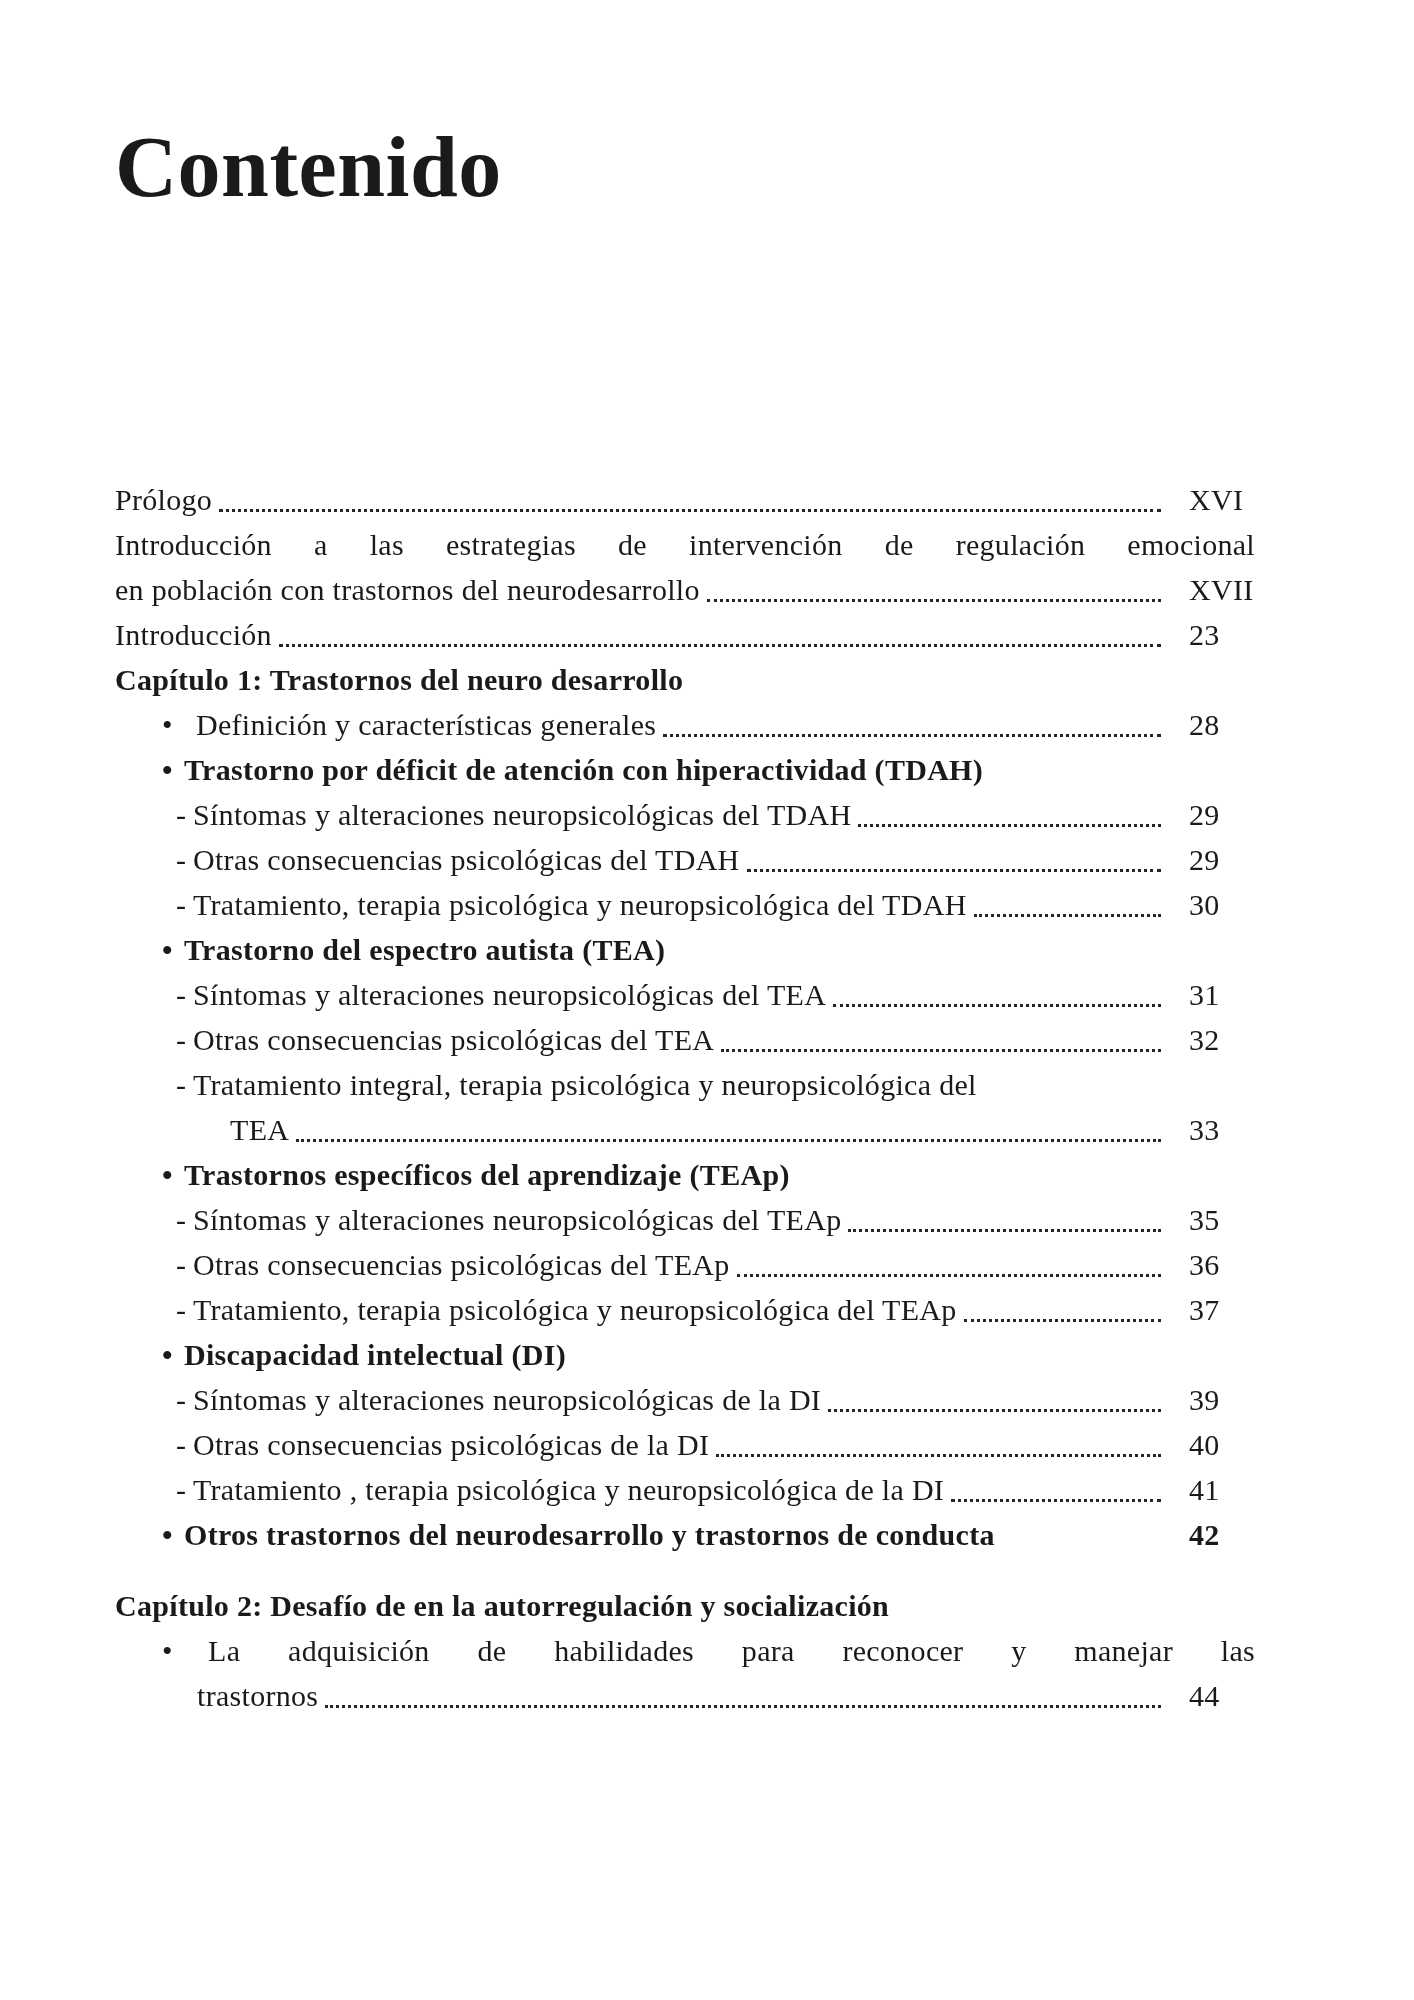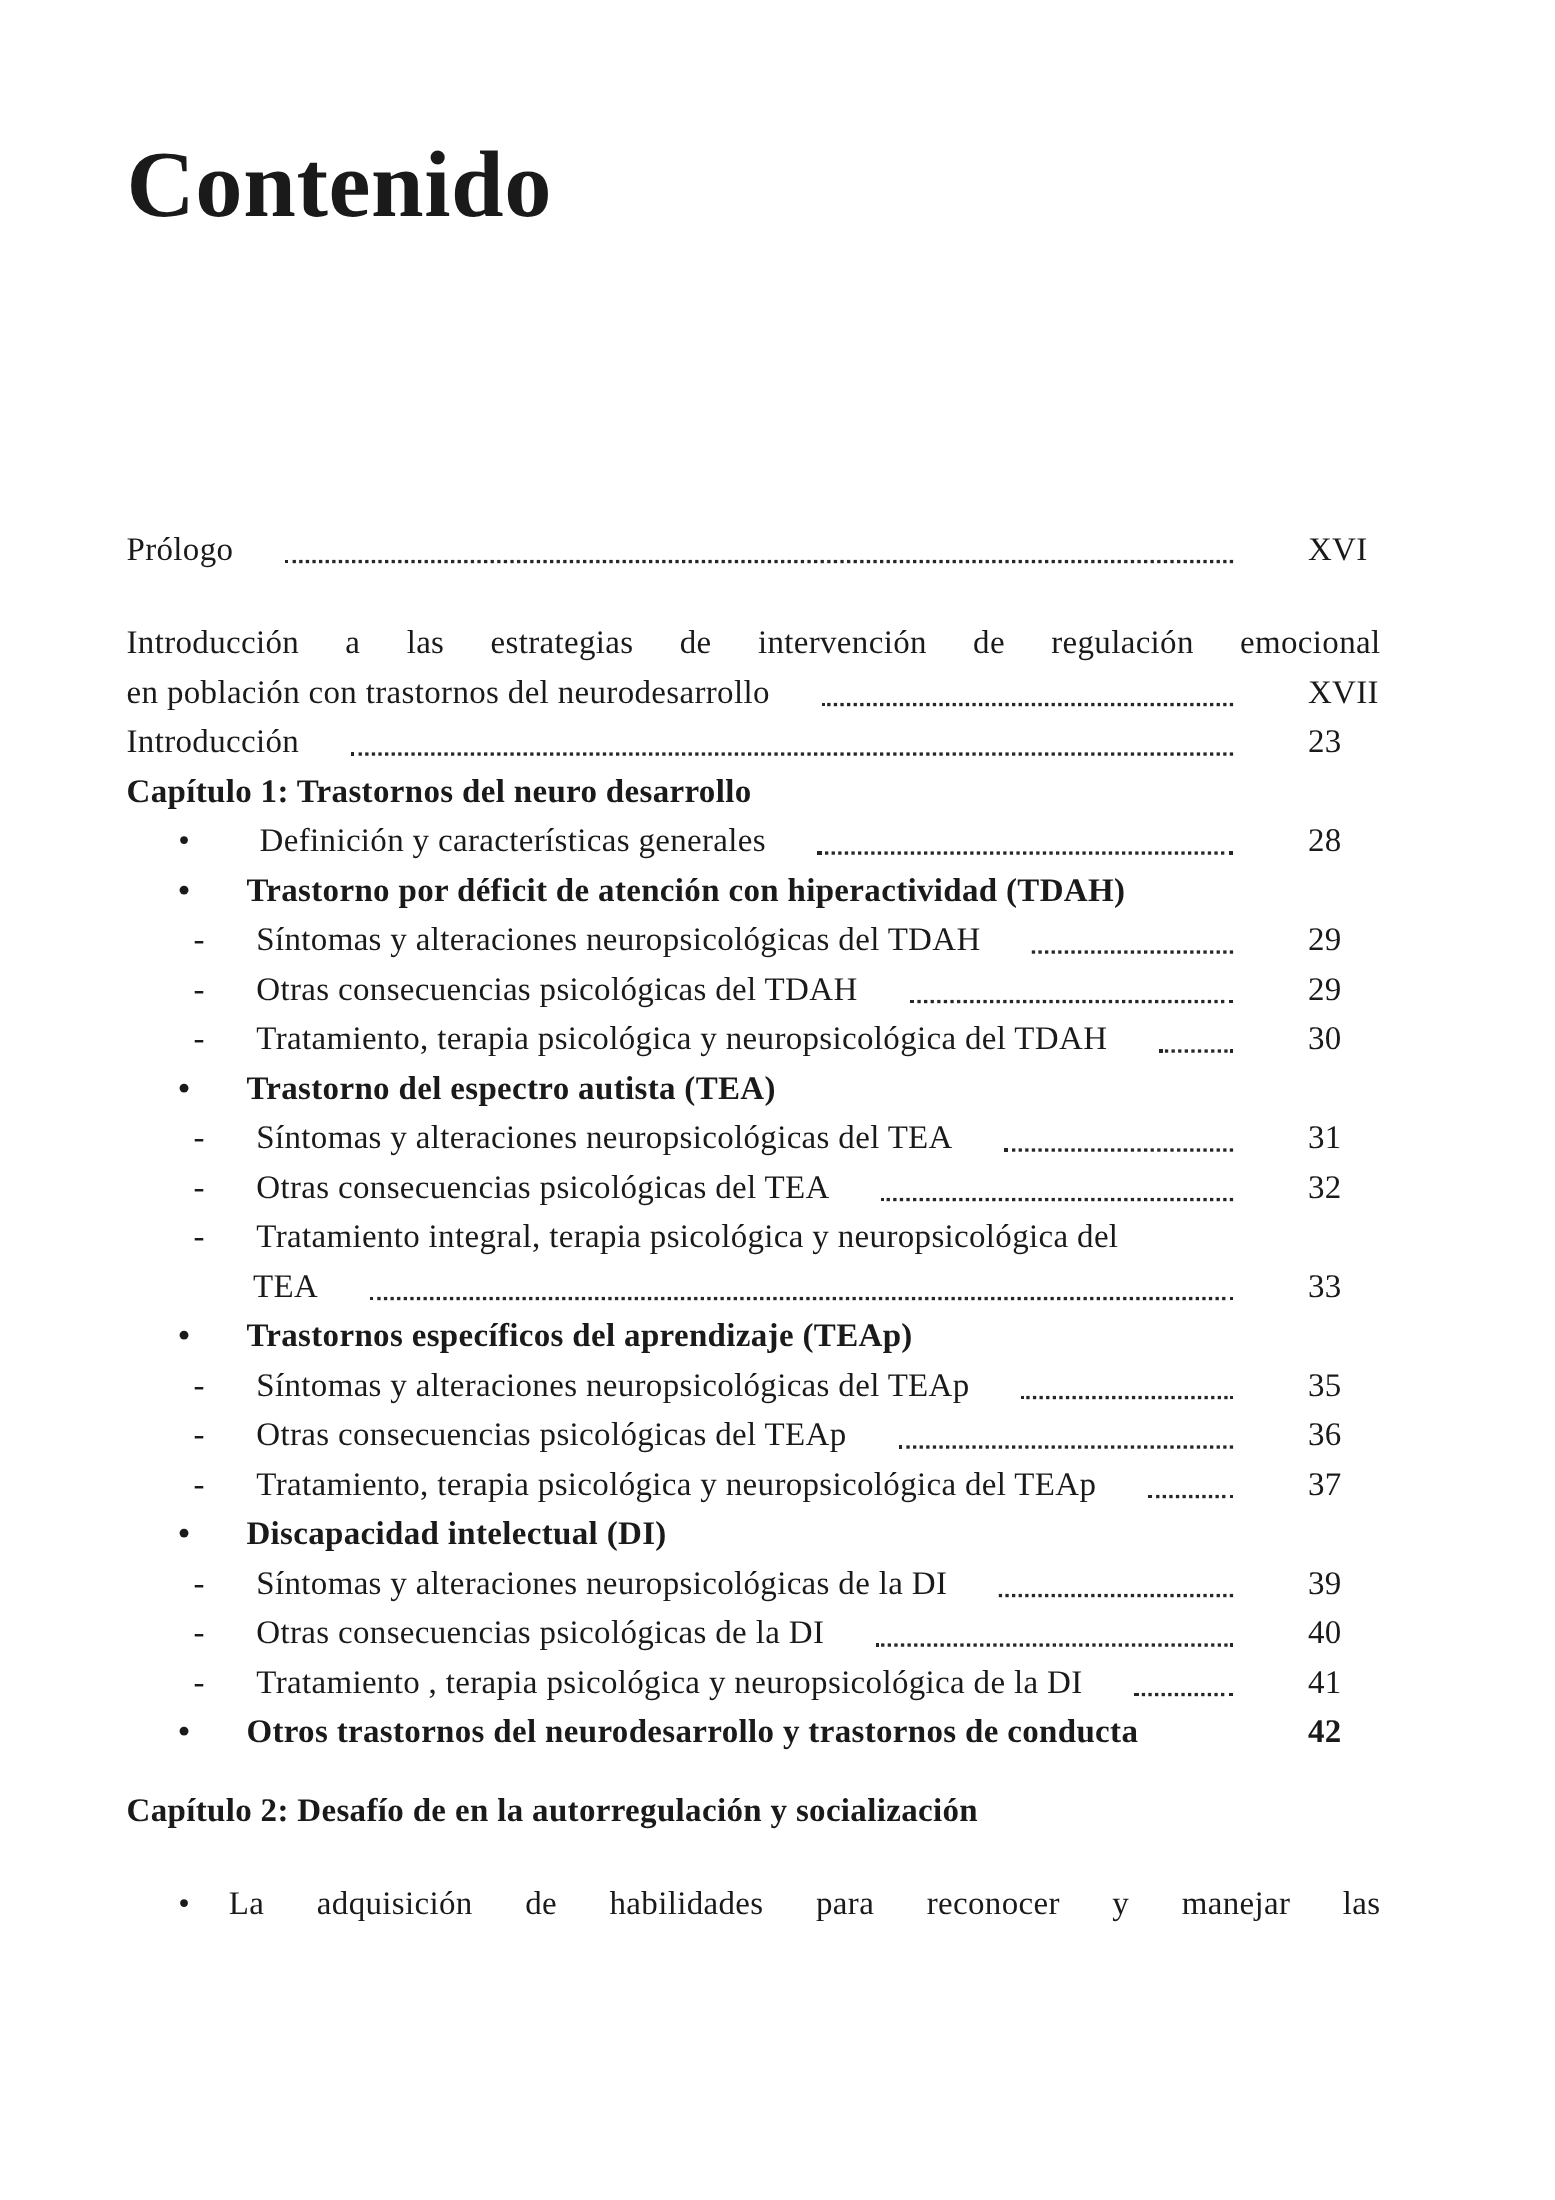--- a/index.html
+++ b/index.html
@@ -21,24 +21,23 @@
     margin:0;
     letter-spacing:0.5px;
   }
   .toc{margin-top:265px;}
   .row{
     display:flex;
     align-items:center;
     font-size:30px;
     line-height:45px;
     letter-spacing:0.3px;
-    gap:40px;
   }
   .row .txt{white-space:nowrap;}
-  .row.justify{display:block;text-align:justify;text-align-last:justify;margin-top:40px;}
+  .row.justify{display:block;text-align:justify;text-align-last:justify;}
   .row.justify .txt{white-space:normal;}
   .bold{font-weight:bold;}
   .section{font-weight:bold;margin:30px 0 54px;}
   .chapter{font-weight:bold;}
   .bullet{padding-left:47px;}
   .dash{padding-left:61px;}
   .cont{padding-left:115px;}
   .contb{padding-left:82px;}
   .marker{flex:none;display:inline-block;width:22px;}
   .dash .marker{width:17px;}

